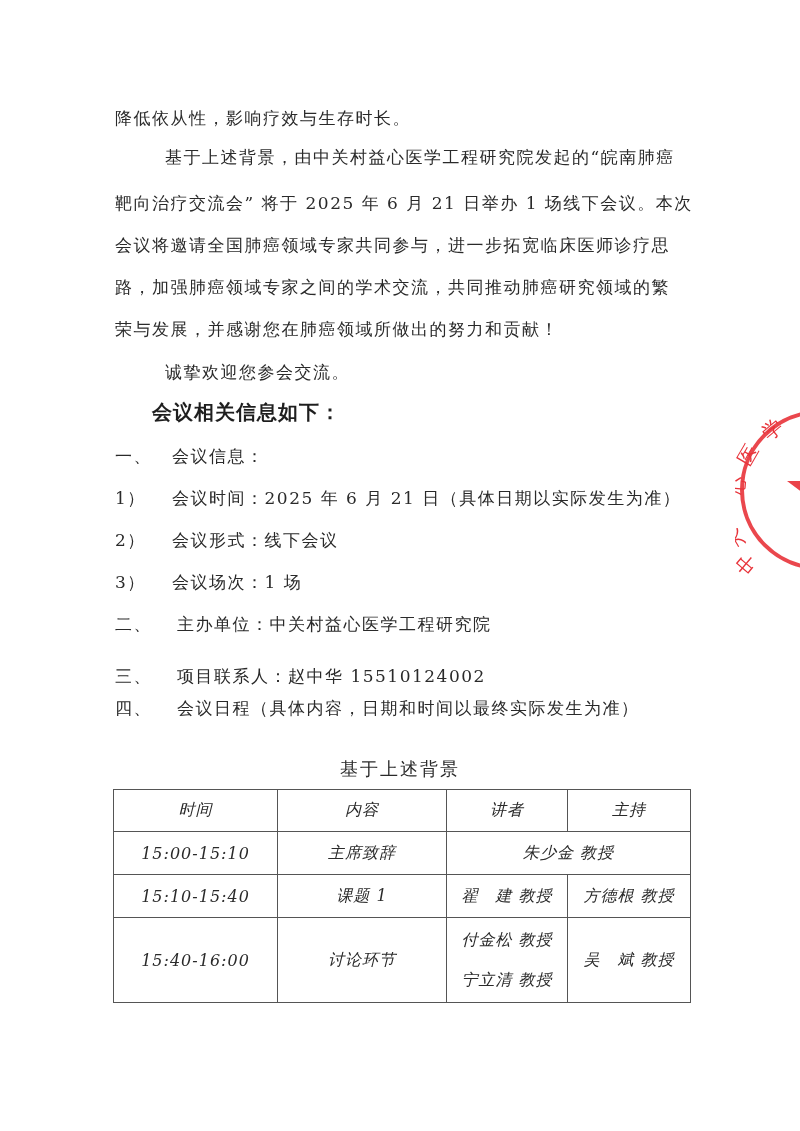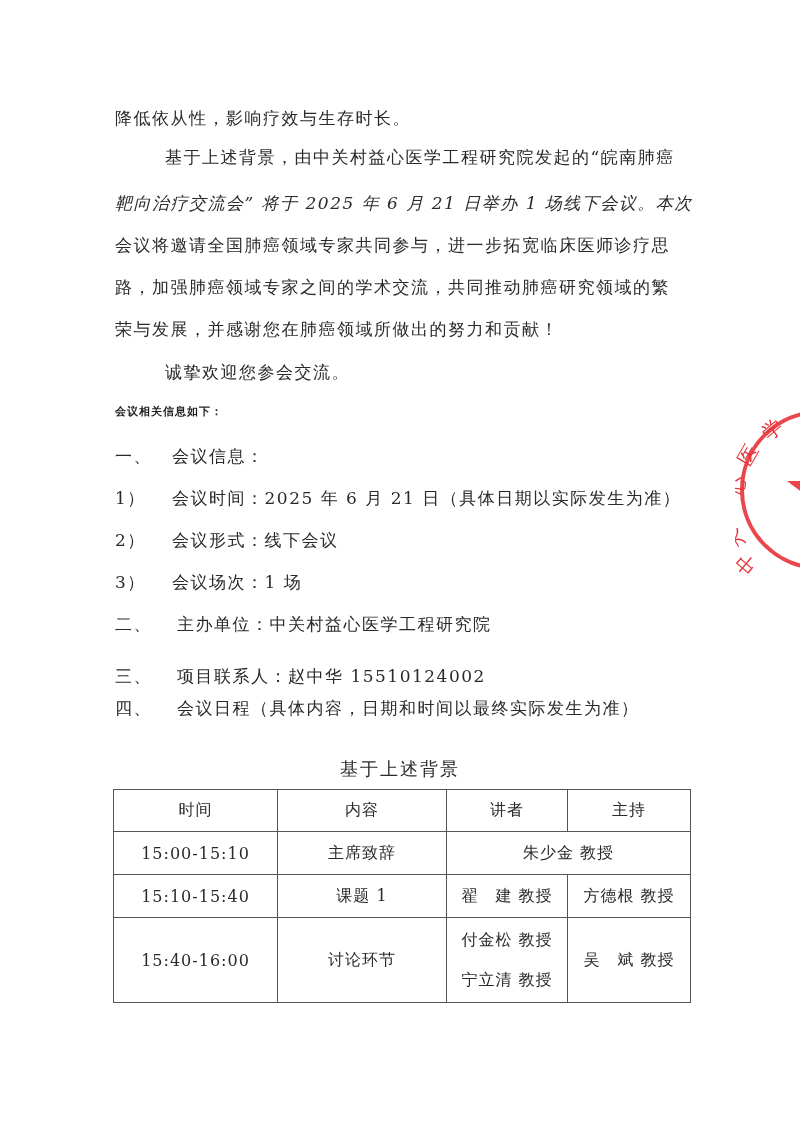--- a/index.html
+++ b/index.html
@@ -3,45 +3,45 @@
 <meta charset="utf-8">
 <style>
   html, body { margin: 0; padding: 0; }
   body {
     width: 800px; height: 1131px; background: #ffffff; position: relative; overflow: hidden;
     font-family: "DejaVu Serif", "Liberation Serif", serif; color: #2a2a2a;
   }
   .page { position: absolute; left: 0; top: 0; width: 800px; height: 1118px; }
   .line { position: absolute; left: 115px; font-size: 17px; letter-spacing: 1.5px; white-space: nowrap; line-height: 22px; }
   .indent { left: 165px; }
-  .bold { font-family: "DejaVu Sans", "Liberation Sans", sans-serif; font-weight: bold; font-size: 11px; letter-spacing: 1px; color: #1e1e1e; }
+  .bold { font-family: "DejaVu Sans", "Liberation Sans", sans-serif; font-weight: bold; font-size: 20px; letter-spacing: 1px; color: #1e1e1e; margin-left: 37px; }
   .num { display: inline-block; width: 57px; }
   .num2 { display: inline-block; width: 62px; }
   .caption { position: absolute; left: 0; width: 800px; top: 757px; text-align: center; font-size: 18px; letter-spacing: 2px; }
   table.sched {
     position: absolute; left: 113px; top: 789px; border-collapse: collapse;
-    font-size: 16px; letter-spacing: 1px; color: #2a2a2a;
+    font-size: 16px; letter-spacing: 1px; color: #2a2a2a; font-style: italic;
   }
   table.sched td, table.sched th {
     border: 1.3px solid #555; text-align: center; vertical-align: middle; padding: 0; font-weight: normal;
   }
   .c1 { width: 163px; } .c2 { width: 168px; } .c3 { width: 120px; } .c4 { width: 122px; }
   tr.h { height: 42px; } tr.r1 { height: 43px; } tr.r2 { height: 43px; } tr.r3 { height: 85px; }
   .stack div { line-height: 40px; }
   .seal { position: absolute; left: 735px; top: 405px; width: 130px; height: 170px; }
 </style>
 </head>
 <body>
 
 <div class="page">
 
   <div class="line" style="top:107px;">降低依从性，影响疗效与生存时长。</div>
 
   <div class="line indent" style="top:146px;">基于上述背景，由中关村益心医学工程研究院发起的“皖南肺癌</div>
-  <div class="line" style="top:192px;font-style:italic;">靶向治疗交流会” 将于 2025 年 6 月 21 日举办 1 场线下会议。本次</div>
+  <div class="line" style="top:192px;">靶向治疗交流会” 将于 2025 年 6 月 21 日举办 1 场线下会议。本次</div>
   <div class="line" style="top:234px;">会议将邀请全国肺癌领域专家共同参与，进一步拓宽临床医师诊疗思</div>
   <div class="line" style="top:276px;">路，加强肺癌领域专家之间的学术交流，共同推动肺癌研究领域的繁</div>
   <div class="line" style="top:318px;">荣与发展，并感谢您在肺癌领域所做出的努力和贡献！</div>
 
   <div class="line indent" style="top:361px;">诚挚欢迎您参会交流。</div>
 
   <div class="line bold" style="top:401px;">会议相关信息如下：</div>
 
   <div class="line" style="top:445px;">
     <span class="num">一、</span><span>会议信息：</span>

